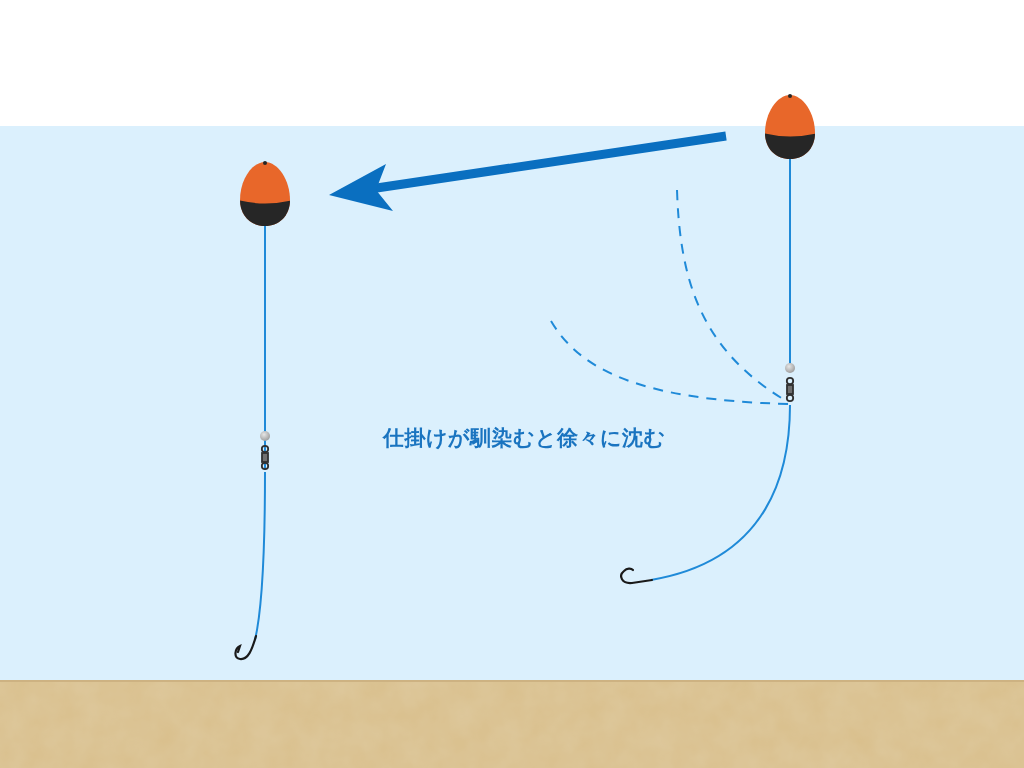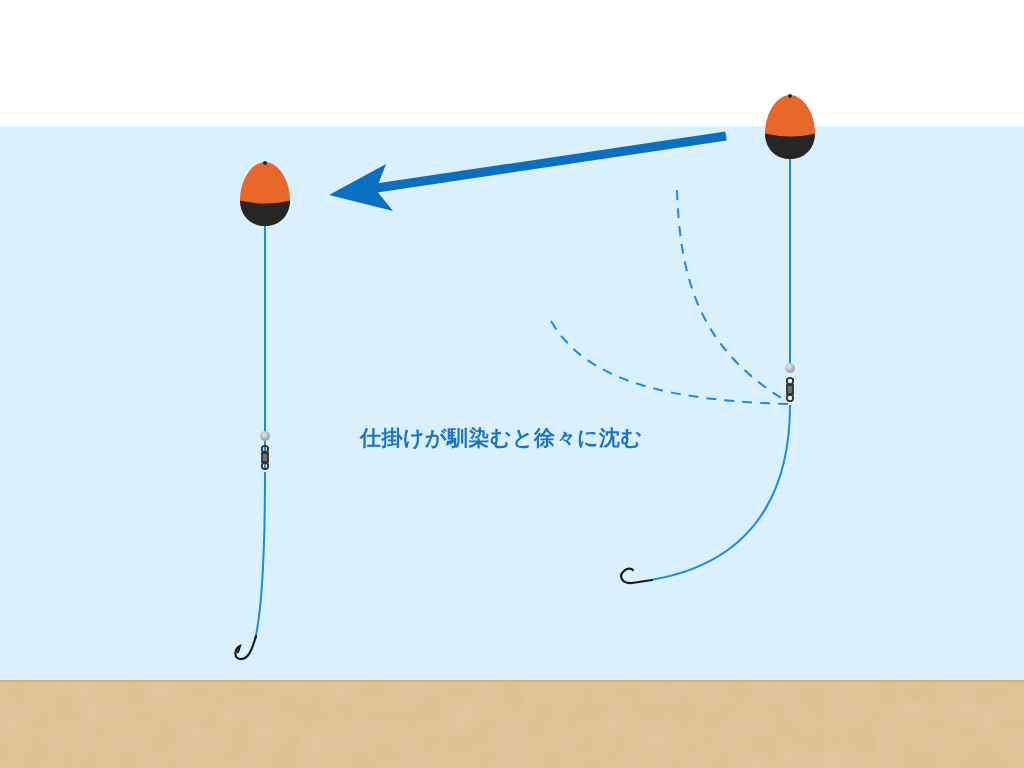--- a/index.html
+++ b/index.html
@@ -1,19 +1,19 @@
 <!DOCTYPE html>
 <html><head>
   <meta charset="utf-8">
   <style>
     html, body { margin: 0; padding: 0; }
     body { width: 1024px; height: 768px; position: relative; overflow: hidden; background: #ffffff; font-family: "DejaVu Sans", sans-serif; }
     #scene { position: absolute; left: 0; top: 0; width: 1024px; height: 768px; }
     .caption {
-      position: absolute; left: 360px; top: 424px;
+      position: absolute; left: 383px; top: 424px;
       font-family: "DejaVu Sans", sans-serif; font-size: 21px; font-weight: bold;
       color: #1a74c0; letter-spacing: 0.5px; white-space: nowrap;
     }
   </style>
 </head>
 <body>
 
 <svg id="scene" viewBox="0 0 1024 768" width="1024" height="768" xmlns="http://www.w3.org/2000/svg">
   <defs>
     <radialGradient id="sinkerGrad" cx="0.4" cy="0.35" r="0.7">

